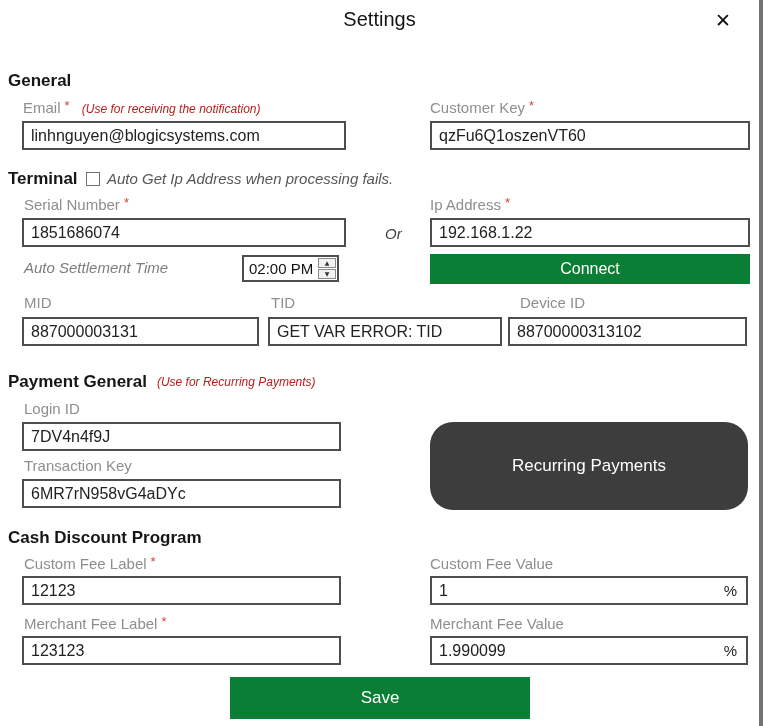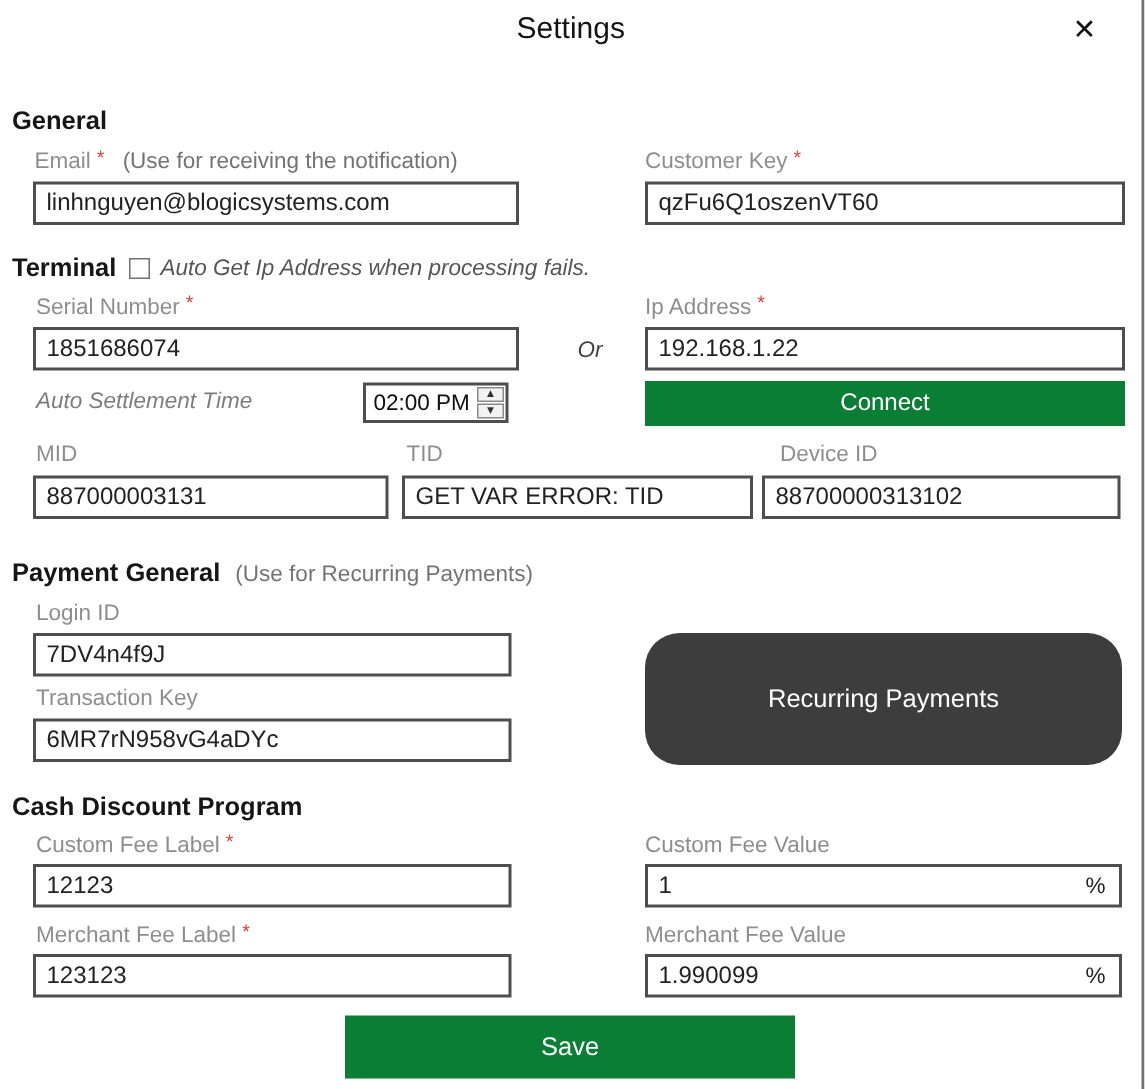--- a/index.html
+++ b/index.html
@@ -5,39 +5,39 @@
   * { margin: 0; padding: 0; box-sizing: border-box; }
   html, body { background: #ffffff; }
   body {
     width: 763px; height: 726px;
     font-family: "Liberation Sans", sans-serif;
     position: relative; overflow: hidden;
   }
   .dialog {
     position: absolute; inset: 0;
     background: #ffffff;
-    border-right: 2px solid #737373;
+    border-right: 4px solid #737373;
   }
   .title {
     position: absolute; top: 8px; left: 0; width: 100%;
     text-align: center; font-size: 20px; font-weight: 500; color: #141414;
   }
   .close-btn {
     position: absolute; top: 7px; left: 708px;
     width: 30px; height: 28px;
     background: none; border: none; cursor: pointer;
     font-size: 19px; color: #111; line-height: 28px; text-align: center;
     font-family: "Liberation Sans", sans-serif;
   }
   .section-heading {
     position: absolute; font-size: 17px; font-weight: 700; color: #161616;
   }
   .heading-row { position: absolute; display: flex; align-items: center; gap: 10px; }
   .heading-row .section-heading-inline { font-size: 17px; font-weight: 700; color: #161616; }
-  .hint { color: #737373; font-size: 15px; font-weight: 400; }
+  .hint { font-style: italic; color: #b91c1c; font-size: 12px; font-weight: 400; }
   .field-label {
     position: absolute; font-size: 15px; color: #8e8e8e; white-space: nowrap;
   }
   .req {
     color: #e03c31; font-size: 13px; position: relative; top: -3px; margin-left: 4px;
   }
   .tb {
     position: absolute; border: 2px solid #4e4e4e; background: #fff;
     font-family: "Liberation Sans", sans-serif;
     font-size: 16px; color: #222; padding: 0 7px; outline: none;

